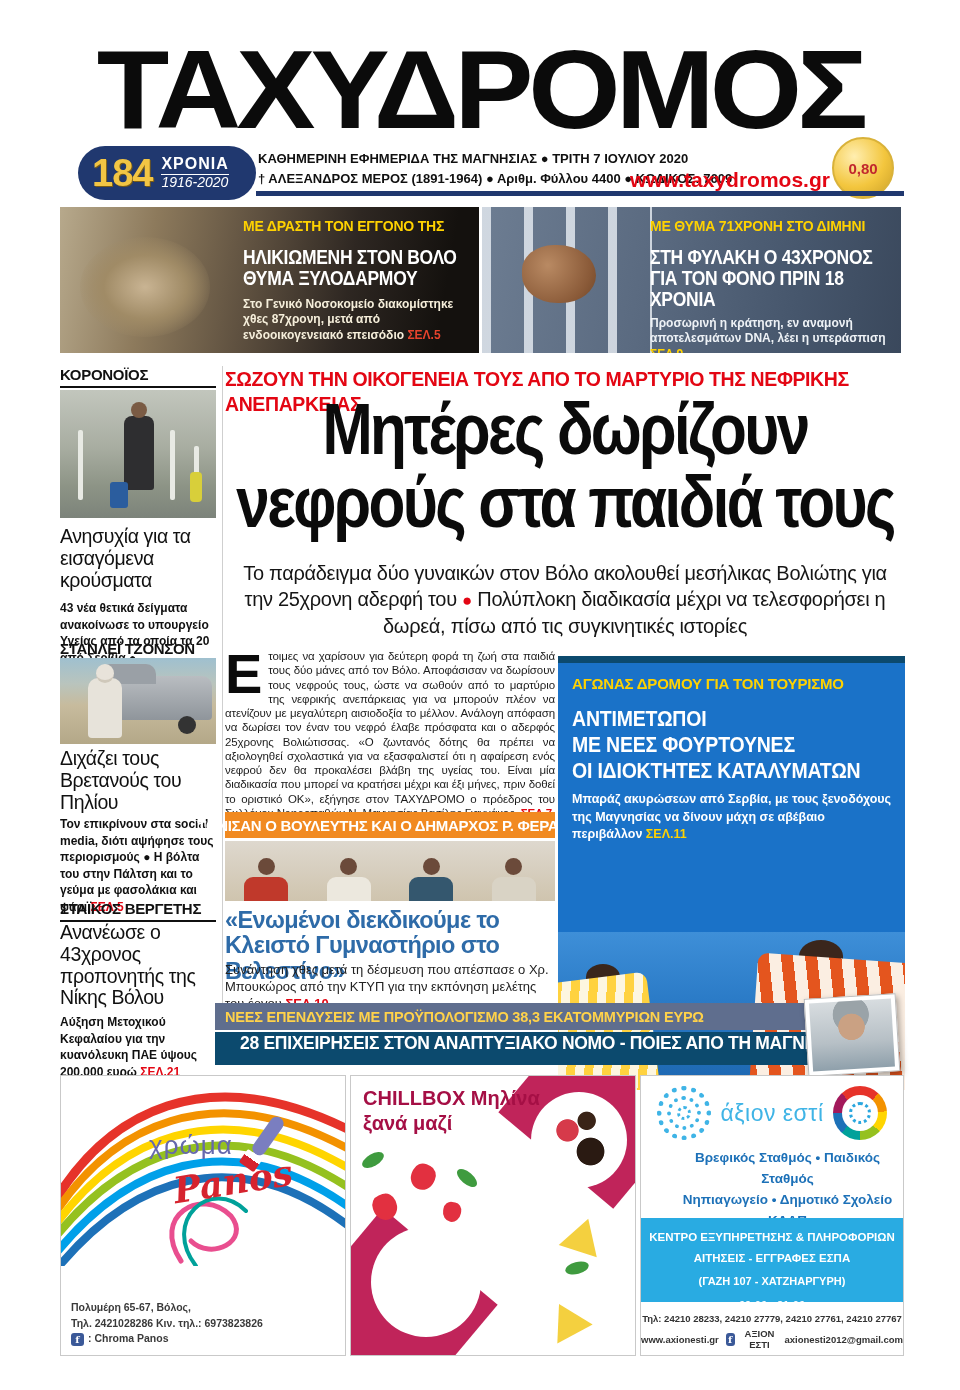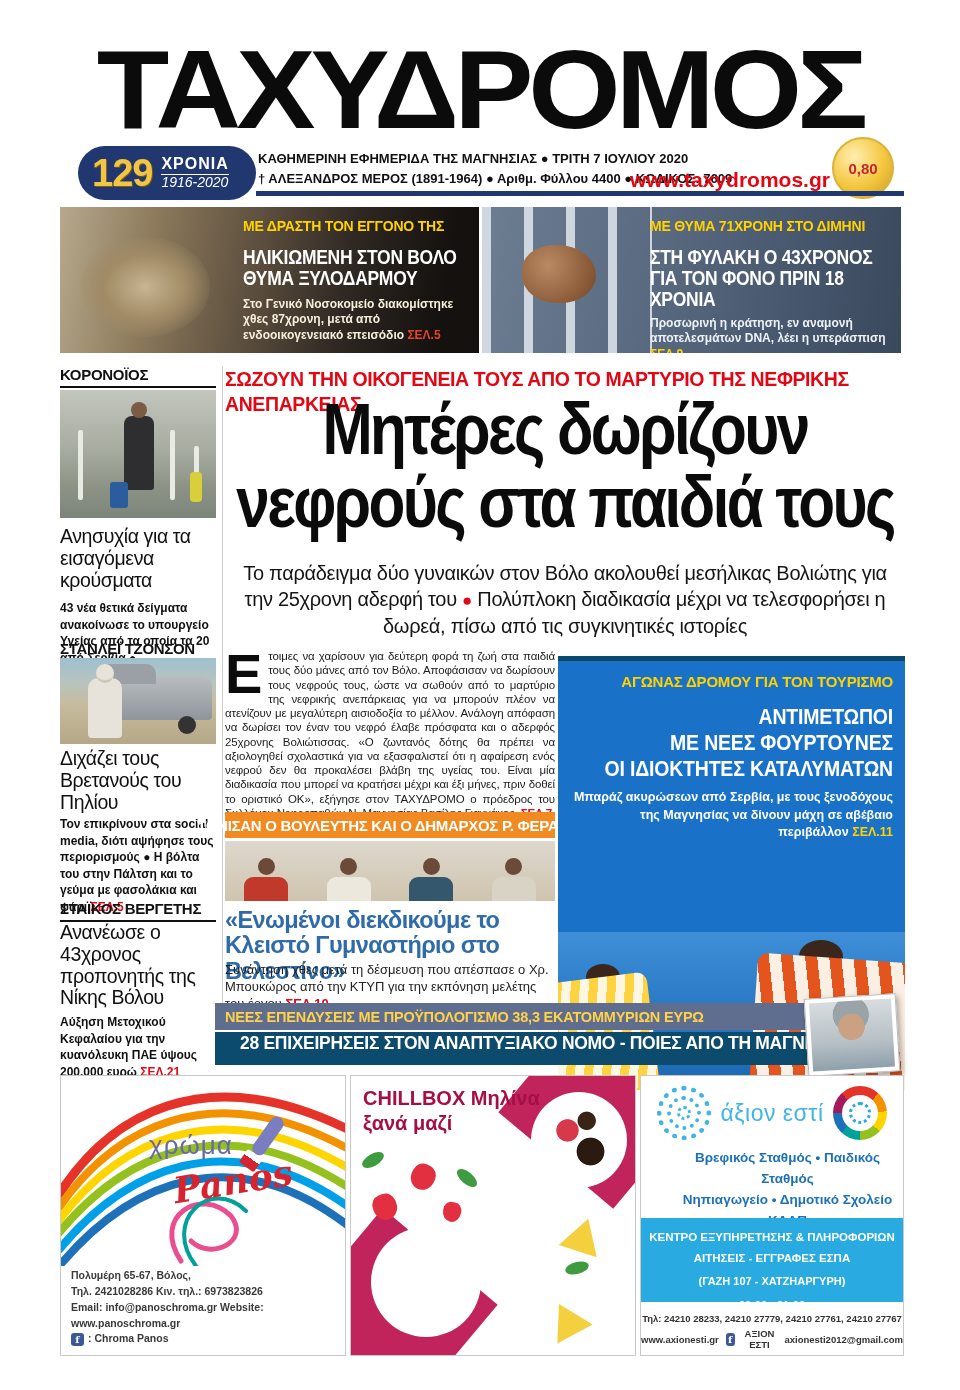--- a/index.html
+++ b/index.html
@@ -80,21 +80,21 @@
     display:flex;align-items:center;justify-content:center;letter-spacing:-0.3px;white-space:nowrap;}
   .meeting-photo{left:225px;top:841px;width:330px;height:60px;background:linear-gradient(180deg,#ded8ce 0%,#cfc4ae 100%);
     display:flex;align-items:flex-end;justify-content:space-around;overflow:hidden;}
   .person{display:flex;flex-direction:column;align-items:center;}
   .p-head{width:17px;height:17px;border-radius:50%;background:#6b4a3a;}
   .p-torso{width:44px;height:24px;border-radius:9px 9px 0 0;margin-top:2px;}
   .meeting-headline{left:225px;top:908px;width:330px;font-size:23.5px;font-weight:bold;color:#2e6ba8;line-height:1.08;letter-spacing:-0.6px;}
   .meeting-sum{left:225px;top:962px;width:330px;font-size:13px;line-height:1.3;color:#222;}
 
   
-  .tourism{left:558px;top:656px;width:347px;height:434px;background:#1a72c8;border-top:5px solid #0c4a6e;box-sizing:border-box;overflow:hidden;text-align:right;}
+  .tourism{left:558px;top:656px;width:347px;height:434px;background:#1a72c8;border-top:7px solid #0c4a6e;box-sizing:border-box;overflow:hidden;}
   .tour-inner{position:absolute;left:14px;right:12px;top:12px;}
   .tour-kicker{color:#ffd200;font-weight:bold;font-size:15px;letter-spacing:-0.2px;}
   .tour-head{margin-top:14px;color:#fff;font-weight:bold;font-size:19.5px;line-height:1.18;letter-spacing:-0.2px;transform:scaleY(1.12);transform-origin:left top;}
   .tour-head span{display:block;}
   .tour-sum{margin-top:16px;color:#fff;font-weight:bold;font-size:12.5px;line-height:1.4;}
   .beach{position:absolute;left:0;right:0;bottom:0;height:158px;background:linear-gradient(180deg,#3e8fd8 0%,#2a7ac6 45%,#1c66b0 100%);overflow:hidden;}
   .towel{position:absolute;border-radius:10px;}
   .towel-y{left:-16px;bottom:-14px;width:112px;height:126px;transform:rotate(-7deg);
     background:repeating-linear-gradient(100deg,#ffd23f 0 9px,#fdf6e0 9px 18px);}
   .towel-o{right:-6px;bottom:-18px;width:158px;height:150px;transform:rotate(4deg);
@@ -167,21 +167,21 @@
   .axion-phones{font-size:9.5px;font-weight:bold;}
   .axion-row2{margin-top:4px;font-size:9.5px;font-weight:bold;display:flex;align-items:center;justify-content:center;gap:7px;}
 </style>
 </head>
 <body>
 
 <div class="page">
 
   <div class="abs mast-title">ΤΑΧΥΔΡΟΜΟΣ</div>
   <div class="abs badge">
-    <div class="badge-num">129</div>
+    <div class="badge-num">184</div>
     <div class="badge-col">
       <div class="badge-label">ΧΡΟΝΙΑ</div>
       <div class="badge-years">1916-2020</div>
     </div>
   </div>
   <div class="abs mast-info">
     <div>ΚΑΘΗΜΕΡΙΝΗ ΕΦΗΜΕΡΙΔΑ ΤΗΣ ΜΑΓΝΗΣΙΑΣ ● ΤΡΙΤΗ 7 ΙΟΥΛΙΟΥ 2020</div>
     <div>† ΑΛΕΞΑΝΔΡΟΣ ΜΕΡΟΣ (1891-1964) ● Αριθμ. Φύλλου 4400 ● ΚΩΔΙΚΟΣ: 7609</div>
   </div>
   <div class="abs mast-site">www.taxydromos.gr</div>
@@ -333,21 +333,20 @@
         <path d="M120,185 C90,140 140,110 170,140 C190,165 150,185 130,165" stroke="#e94e8f" stroke-width="5"></path>
         <path d="M135,190 C100,145 150,100 185,135" stroke="#00a19a" stroke-width="4"></path>
       </g>
     </svg>
     <div class="brush"></div>
     <div class="chroma-word">χρώμα</div>
     <div class="panos-word">Panos</div>
     <div class="chroma-info">
       <div>Πολυμέρη 65-67, Βόλος,</div>
       <div>Τηλ. 2421028286   Κιν. τηλ.: 6973823826</div>
-      <div>Email: info@panoschroma.gr  Website: www.panoschroma.gr</div>
       <div class="fb-row">
         <span class="fb-icon">f</span>
         <span>: Chroma Panos</span>
       </div>
     </div>
   </div>
 
   <div class="abs ad ad-chill">
     <div class="chill-box chill-box1"></div>
     <div class="bowl bowl1"></div>

